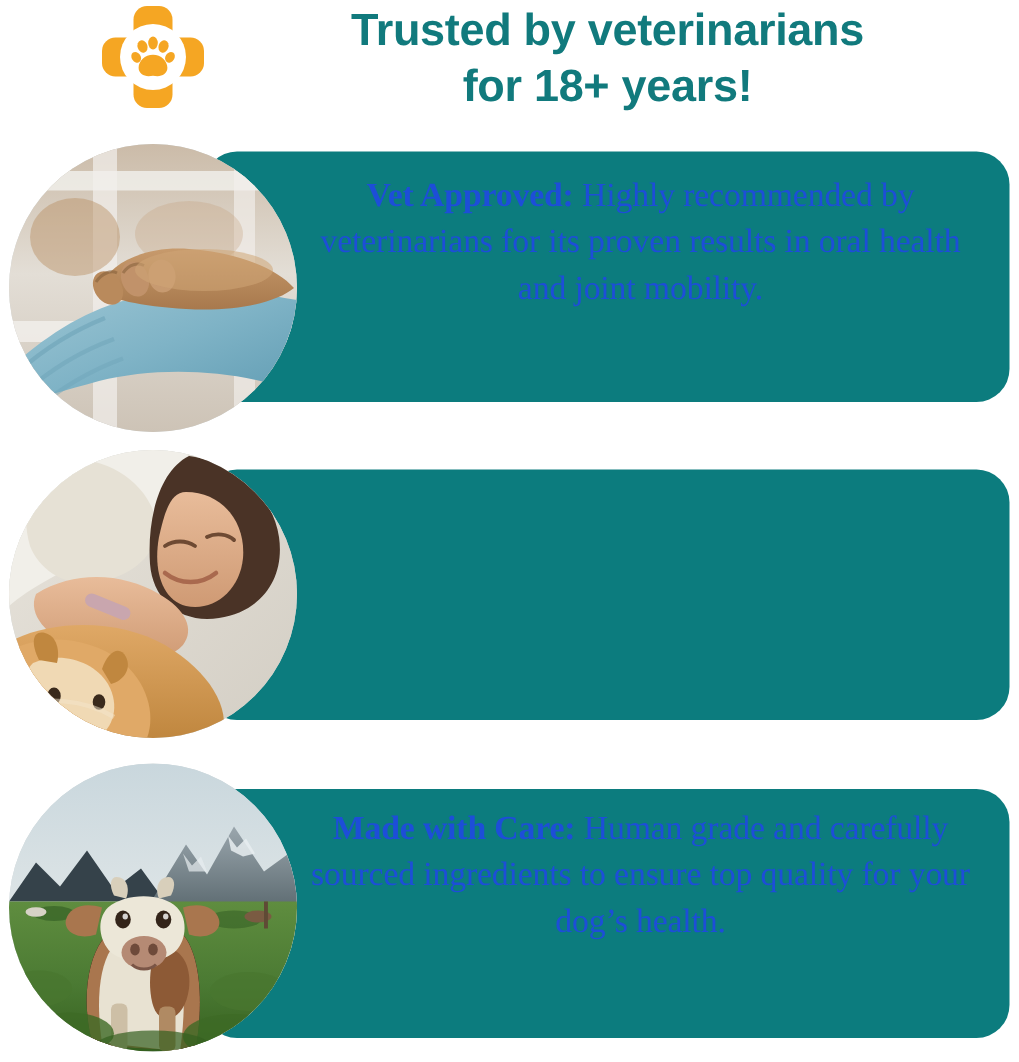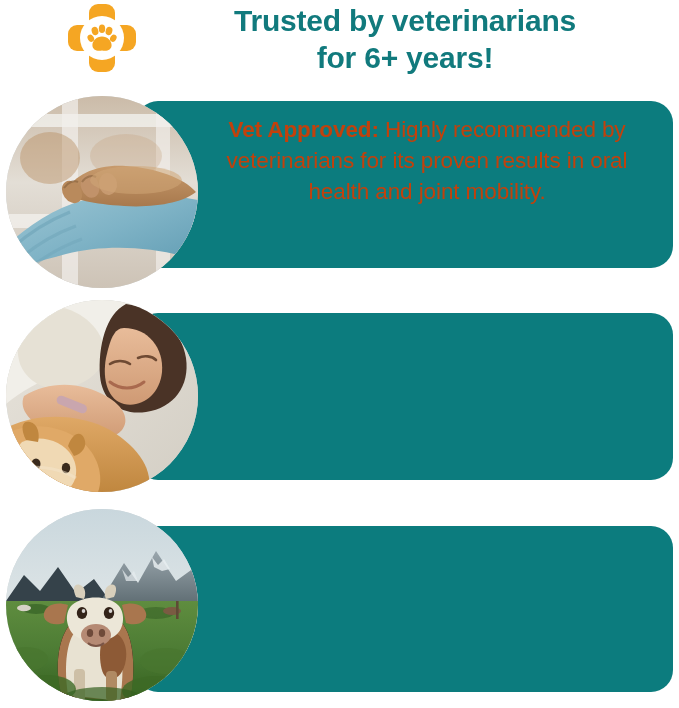--- a/index.html
+++ b/index.html
@@ -93,25 +93,26 @@
   .header-title .line { display: block; }
 
   
   .card {
     position: absolute;
     border-radius: 22px;
     background: #0C7C7E;
   }
   .card-text {
     position: absolute;
-    color: #c2410c;
+    color: #1d4ed8;
     text-align: center;
     font-size: 22.5px;
     line-height: 31px;
     letter-spacing: -0.1px;
+    font-family: Liberation Serif, serif;
   }
   .card-text b { font-weight: bold; }
 
   .card-photo {
     position: absolute;
     border-radius: 50%;
     overflow: hidden;
     background: #cfd6d8;
   }
   .card-photo svg { display: block; width: 100%; height: 100%; }
@@ -149,21 +150,21 @@
         <ellipse cx="22.0" cy="12.7" rx="3.2" ry="4.3" fill="#F5A623"></ellipse>
         <ellipse cx="29.0" cy="15.0" rx="3.3" ry="4.2" fill="#F5A623" transform="rotate(18 29 15)"></ellipse>
         <ellipse cx="33.3" cy="22.2" rx="3.0" ry="3.8" fill="#F5A623" transform="rotate(34 33.3 22.2)"></ellipse>
         <ellipse cx="10.8" cy="22.2" rx="3.0" ry="3.8" fill="#F5A623" transform="rotate(-34 10.8 22.2)"></ellipse>
         <path d="M22 20.5c5.4 0 9.6 4.2 9.6 8.7 0 3.6-3.2 5.6-6.6 5.6-1.1 0-2.1-.3-3-.3s-1.9.3-3 .3c-3.4 0-6.6-2-6.6-5.6 0-4.5 4.2-8.7 9.6-8.7z" fill="#F5A623"></path>
       </svg>
     </div>
 
     <div class="header-title">
       <span class="line">Trusted by veterinarians</span>
-      <span class="line">for 6+ years!</span>
+      <span class="line">for 18+ years!</span>
     </div>
   </div>
 
   <div class="card" id="card-1"></div>
 
   <div class="card-text" id="card-1-text">
     <b>Vet Approved:</b><span> Highly recommended by veterinarians for its proven results in oral health and joint mobility.</span>
   </div>
 
   <div class="card-photo" id="photo-1">
@@ -241,20 +242,23 @@
       <path d="M62 146 C66 134 74 130 78 138 C82 146 76 154 68 156 Z" fill="#c0873f"></path>
       <ellipse cx="30" cy="164" rx="4.5" ry="5.6" fill="#3a2a1c"></ellipse>
       <ellipse cx="60" cy="168" rx="4.2" ry="5.2" fill="#3a2a1c"></ellipse>
       <ellipse cx="45" cy="186" rx="8" ry="6" fill="#2e2218"></ellipse>
       <path d="M0 172 C24 164 50 166 70 178" stroke="#f4e6cc" stroke-width="3" fill="none" opacity="0.5"></path>
     </svg>
   </div>
 
   <div class="card" id="card-3"></div>
 
+  <div class="card-text" id="card-3-text">
+    <b>Made with Care:</b><span> Human grade and carefully sourced ingredients to ensure top quality for your dog’s health.</span>
+  </div>
 
   <div class="card-photo" id="photo-3">
     <svg viewBox="0 0 192 192" preserveAspectRatio="xMidYMid slice">
       <defs>
         <linearGradient id="g3sky" x1="0" y1="0" x2="0" y2="1">
           <stop offset="0%" stop-color="#c9d7dd"></stop>
           <stop offset="70%" stop-color="#e6eaea"></stop>
           <stop offset="100%" stop-color="#f2f1e9"></stop>
         </linearGradient>
         <linearGradient id="g3grass" x1="0" y1="0" x2="0" y2="1">

